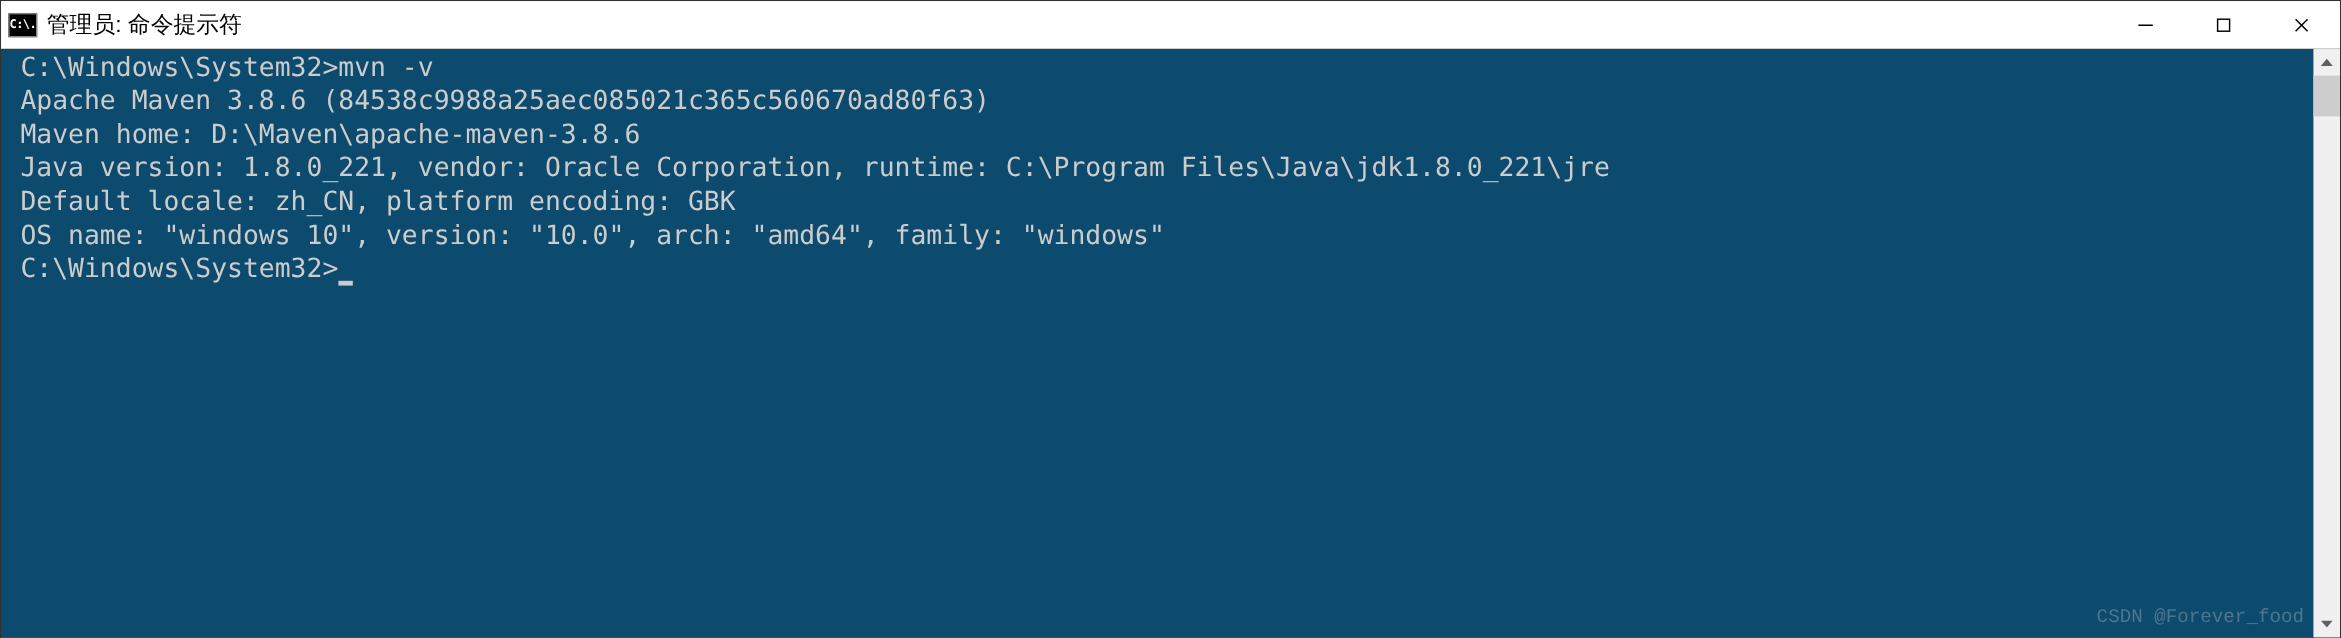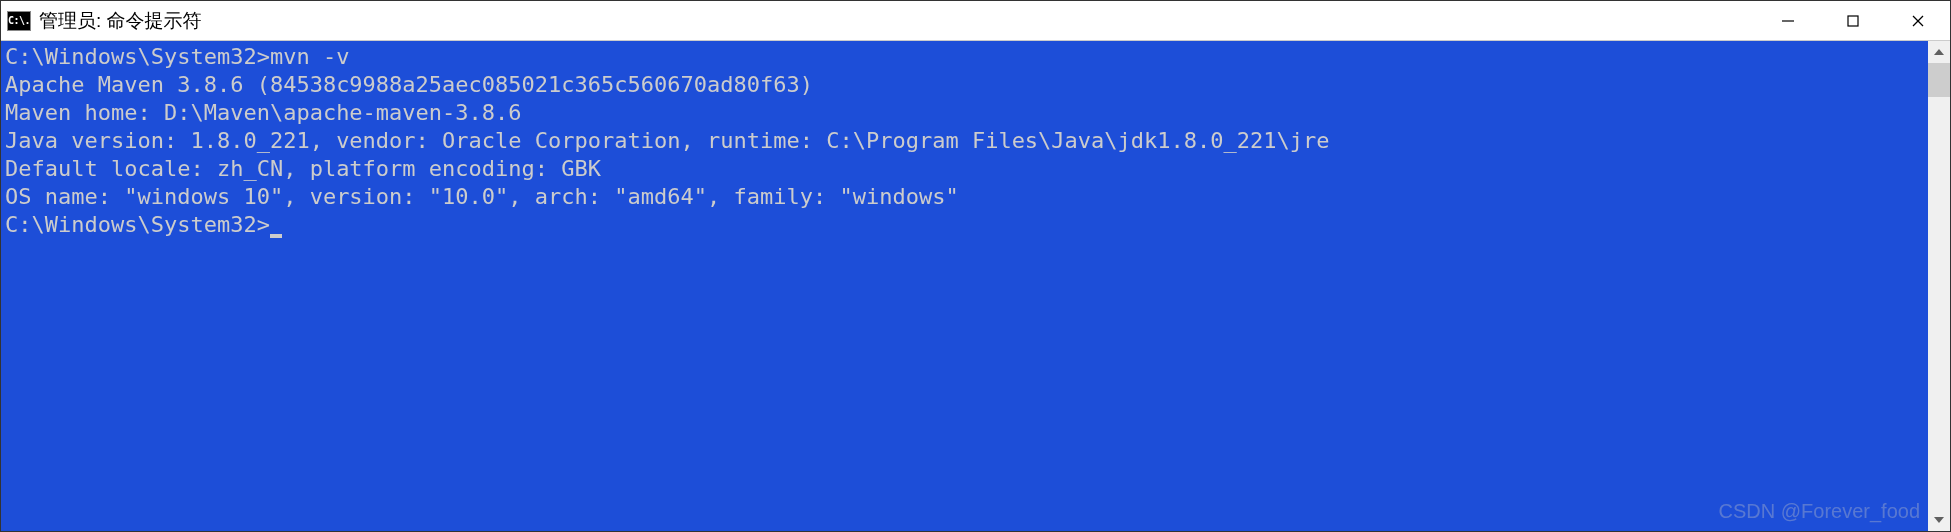--- a/index.html
+++ b/index.html
@@ -76,26 +76,26 @@
       height: 14px;
     }
     .terminal-wrapper {
       flex: 1;
       display: flex;
       background: #0c0c0c;
       position: relative;
     }
     .terminal {
       flex: 1;
-      background: #1d4ed8;
+      background: #0c4a6e;
       color: #cccccc;
       font-family: "NSimSun", "SimSun", "Consolas", monospace;
       font-size: 22px;
       line-height: 28px;
-      padding: 2px 4px;
+      padding: 2px 16px;
       white-space: pre;
       overflow: hidden;
     }
     .terminal .line {
       display: block;
     }
     .cursor {
       display: inline-block;
       width: 12px;
       height: 4px;
@@ -130,22 +130,22 @@
       left: 0;
       right: 0;
       height: 34px;
       background: #cdcdcd;
     }
     .watermark {
       position: absolute;
       bottom: 8px;
       right: 30px;
       color: rgba(200,200,200,0.35);
-      font-size: 20px;
-      font-family: Liberation Sans, sans-serif;
+      font-size: 16px;
+      font-family: Liberation Mono, monospace;
       pointer-events: none;
     }
   </style>
 </head>
 <body>
 
 <div class="window">
   <div class="titlebar">
     <div class="titlebar-left">
       <div class="app-icon">C:\.</div>

